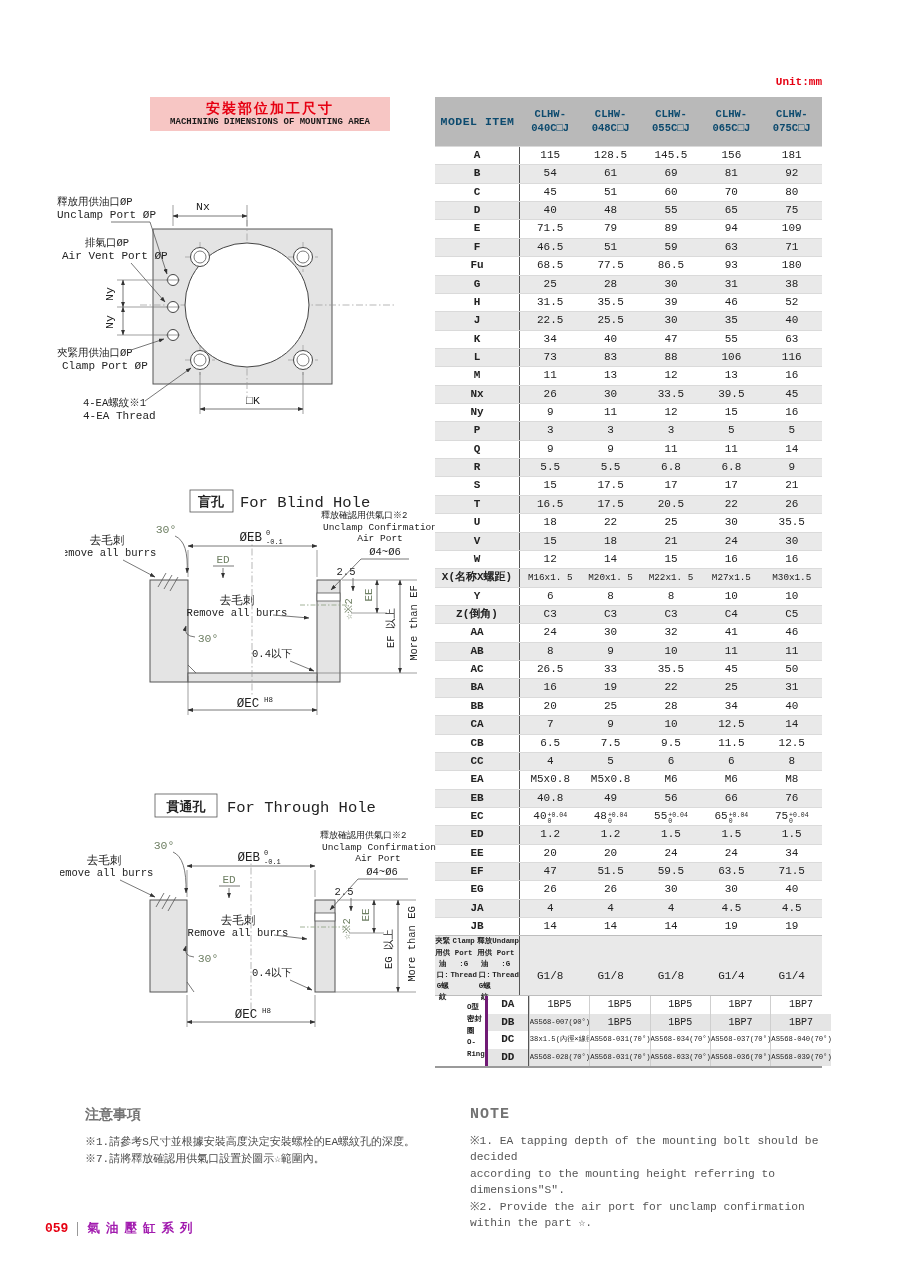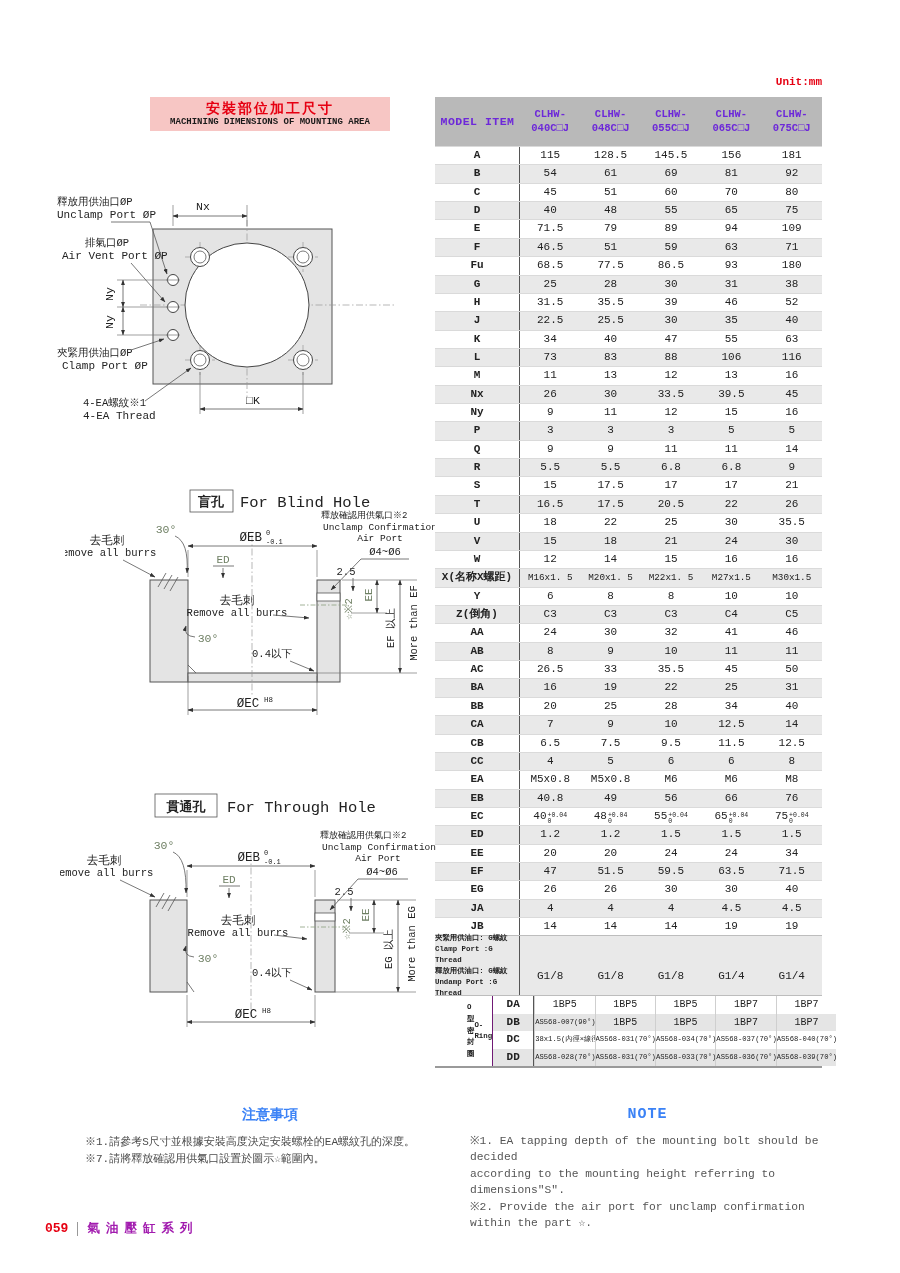--- a/index.html
+++ b/index.html
@@ -7,38 +7,38 @@
         font-family:Liberation Mono, monospace;color:#222;}
   
   .banner{position:absolute;left:150px;top:97px;width:240px;height:34px;background:#f7c6c4;
           display:flex;flex-direction:column;align-items:center;justify-content:center;}
   .banner-zh{color:#e60012;font-weight:bold;font-size:14px;letter-spacing:2px;line-height:1;}
   .banner-en{color:#1a1a1a;font-weight:bold;font-size:9px;margin-top:2px;line-height:1;}
   .unit{position:absolute;left:435px;top:76px;width:387px;text-align:right;
         color:#e60012;font-weight:bold;font-size:11px;}
   
   .dim-table{position:absolute;left:435px;top:97px;width:387px;border-bottom:2px solid #9a9a9a;}
-  .thead{height:49px;background:#b9b9b9;display:flex;align-items:center;font-weight:bold;color:#6d28d9;}
+  .thead{height:49px;background:#b9b9b9;display:flex;align-items:center;font-weight:bold;color:#0c4a6e;}
   .th-model{width:85px;text-align:center;font-size:11.5px;letter-spacing:0.5px;}
   .th-col{width:60.4px;text-align:center;font-size:10.5px;line-height:1.25;}
   .trow{display:flex;height:17.37px;line-height:17.37px;font-size:11px;border-top:1px solid #dadada;}
   .trow.alt{background:#e9e9e9;}
   .tlabel{width:85px;text-align:center;font-weight:bold;font-size:11px;
           border-right:1px solid #555;box-sizing:border-box;overflow:hidden;white-space:nowrap;}
   .tcell{width:60.4px;text-align:center;overflow:hidden;white-space:nowrap;}
   .tcell.small{font-size:9.3px;}
   .tol{display:inline-flex;flex-direction:column;font-size:6.5px;line-height:6.5px;
        margin-left:1px;text-align:left;vertical-align:2px;}
   .port-row{display:flex;height:59px;border-top:1px solid #bdbdbd;background:#e9e9e9;}
-  .port-label{width:85px;display:flex;flex-direction:column;justify-content:center;text-align:left;
+  .port-label{width:85px;display:flex;flex-direction:row;justify-content:center;text-align:center;
               font-size:7.4px;font-weight:bold;line-height:1.5;border-right:1px solid #555;box-sizing:border-box;}
   .port-cell{width:60.4px;display:flex;align-items:center;justify-content:center;font-size:11px;margin-top:20px;}
   .oring{display:flex;border-top:1px solid #bdbdbd;}
-  .oring-main{width:44px;display:flex;flex-direction:row;align-items:center;justify-content:center;
-              font-size:7.4px;font-weight:bold;border-right:1px solid #701a75;box-sizing:border-box;line-height:1.6;margin-left:32px;}
+  .oring-main{width:44px;display:flex;flex-direction:column;align-items:center;justify-content:center;
+              font-size:7.4px;font-weight:bold;border-right:3px solid #701a75;box-sizing:border-box;line-height:1.6;margin-left:32px;}
   .oring-rows{flex:1;}
   .oring-row{display:flex;height:17.5px;line-height:17.5px;}
   .oring-row.alt{background:#e5e5e5;align-items:center;}
   .oring-sub{width:41px;text-align:center;font-weight:bold;font-size:11px;
              border-right:1px solid #555;box-sizing:border-box;}
   .oring-cell{width:60.4px;text-align:center;font-size:7.2px;box-sizing:border-box;
               overflow:hidden;white-space:nowrap;border-left:1px solid #cfcfcf;}
   .oring-cell:first-of-type{border-left:none;}
   .oring-cell.big{font-size:10px;}
   
@@ -47,21 +47,21 @@
   .gtxt{fill:#6e7f63;}
   .thin{stroke:#555;stroke-width:0.8;fill:none;}
   .ext{stroke:#777;stroke-width:0.7;fill:none;}
   .cl{stroke:#999;stroke-width:0.7;fill:none;stroke-dasharray:7 2.5 1.5 2.5;}
   .clg{stroke:#8aa07e;stroke-width:0.8;fill:none;stroke-dasharray:5 2 1.5 2;}
   .part{fill:#e4e4e4;stroke:#555;stroke-width:1;}
   .hole{fill:#fff;stroke:#444;stroke-width:1;}
   
   .notes-zh{position:absolute;left:85px;top:1106px;width:370px;}
   .notes-en{position:absolute;left:470px;top:1106px;width:355px;}
-  .note-head{color:#3b82f6;font-weight:bold;font-size:14px;margin-bottom:10px;text-align:center;}
+  .note-head{color:#737373;font-weight:bold;font-size:14px;margin-bottom:10px;}
   .note-head.en{font-size:15px;letter-spacing:1px;}
   .note-line{font-size:11px;color:#4a4a4a;line-height:1.55;}
   .note-line.en{font-size:11.3px;color:#555;line-height:1.45;}
   .footer{position:absolute;left:45px;top:1220px;display:flex;align-items:center;}
   .pageno{color:#e60012;font-weight:bold;font-size:13px;}
   .fdiv{width:1px;height:14px;background:#999;margin:0 9px;}
   .series{font-size:12.5px;letter-spacing:6px;color:#a21caf;font-weight:bold;}
 </style>
 </head>
 <body>

